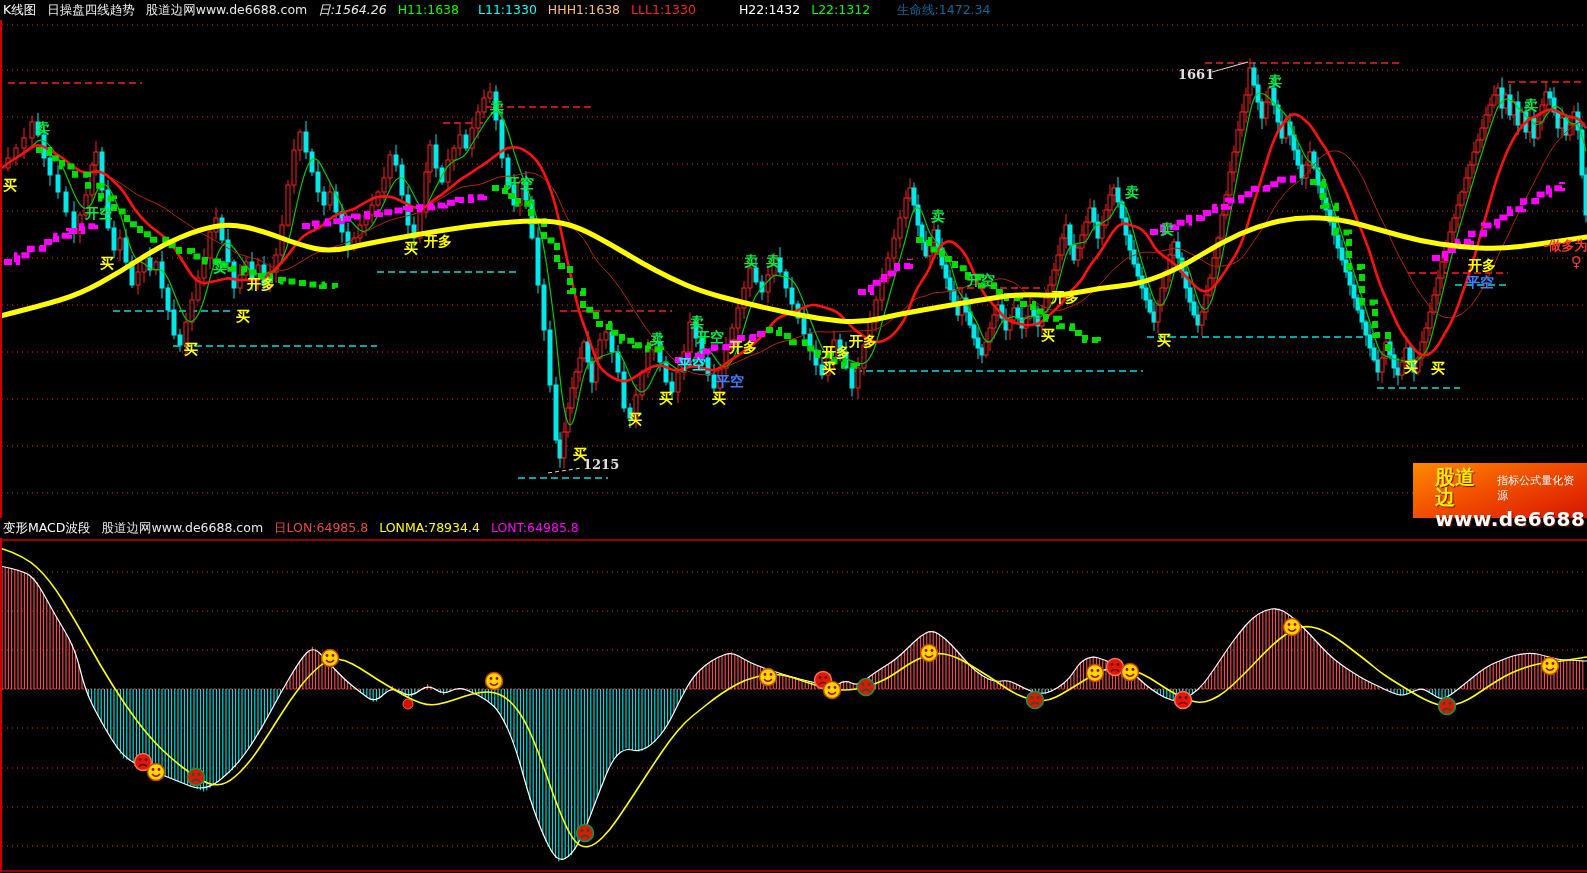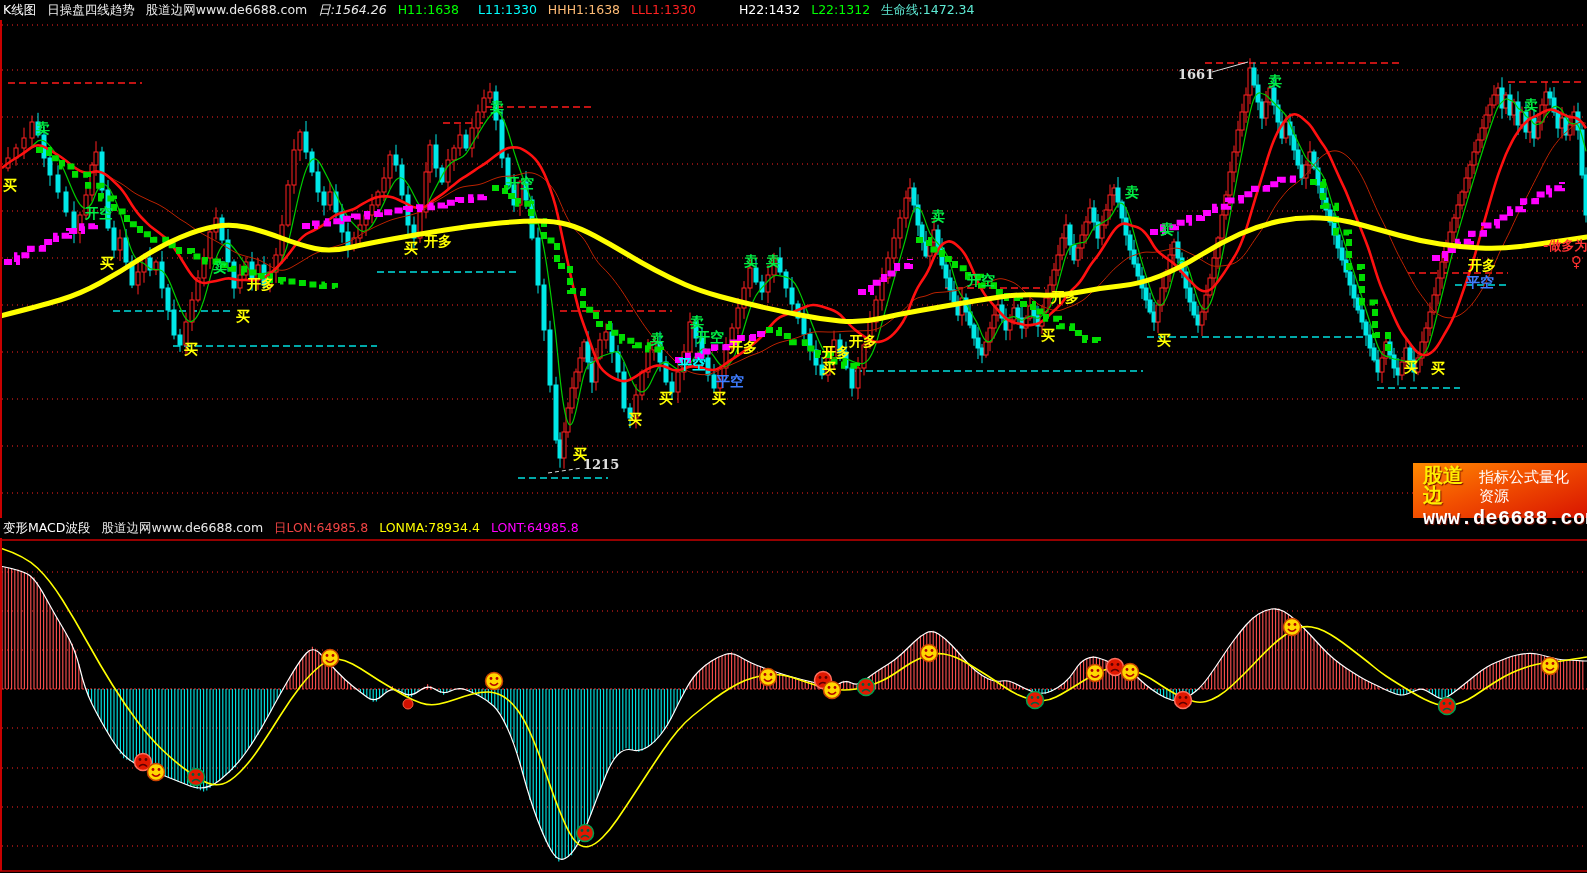--- a/index.html
+++ b/index.html
@@ -4,24 +4,24 @@
 <style>
   html,body{margin:0;padding:0;background:#000;}
   .screen{position:relative;width:1587px;height:873px;background:#000;overflow:hidden;
           font-family:"DejaVu Sans","Liberation Sans",sans-serif;}
   .hdr{position:absolute;left:0;width:100%;height:20px;background:#000;white-space:nowrap;
        font-size:12.5px;line-height:20px;padding-left:3px;z-index:5;}
   .hdr span{margin-right:7px;text-align:center;}
   #cv{position:absolute;left:0;top:0;z-index:1;}
   .logo{position:absolute;left:1413px;top:463px;width:174px;height:55px;z-index:6;
         background:linear-gradient(160deg,#ff8a00 0%,#f25000 45%,#d81400 100%);
-        padding:4px 6px 0 10px;box-sizing:border-box;cursor:pointer;font-family:Liberation Mono, monospace;}
+        padding:4px 6px 0 22px;box-sizing:border-box;cursor:pointer;}
   .logo .r1{display:flex;align-items:baseline;gap:5px;}
   .logo .brand{color:#ffee00;font-weight:bold;font-size:20px;line-height:20px;text-shadow:1px 1px 1px #7a1000;}
-  .logo .tag{color:#fff;font-size:15px;}
+  .logo .tag{color:#fff;font-size:11px;}
   .logo .url{color:#fff;font-weight:bold;font-size:20px;line-height:24px;letter-spacing:.5px;text-shadow:1px 1px 1px #7a1000;}
   .vborder{position:absolute;left:0;top:20px;width:2px;height:851px;background:#c80000;z-index:4;}
 </style>
 </head>
 <body>
 
 <div class="screen">
 
   <svg id="cv" width="1587" height="873">
       <defs>
@@ -1376,21 +1376,21 @@
     <span style="color: rgb(255, 255, 255);">K线图</span>
     <span style="color: rgb(240, 240, 240);">日操盘四线趋势</span>
     <span style="color: rgb(232, 232, 232);">股道边网www.de6688.com</span>
     <span style="color: rgb(232, 232, 232); font-style: italic;">日:1564.26</span>
     <span style="color: rgb(0, 255, 0);">H11:1638</span>
     <span style="color: rgb(0, 255, 255); margin-left: 8px;">L11:1330</span>
     <span style="color: #fdba74;">HHH1:1638</span>
     <span style="color: rgb(255, 34, 34);">LLL1:1330</span>
     <span style="color: rgb(255, 255, 255); margin-left: 32px;">H22:1432</span>
     <span style="color: rgb(0, 255, 0);">L22:1312</span>
-    <span style="color: #5eead4;">生命线:1472.34</span>
+    <span style="color: #0369a1; margin-left: 16px;">生命线:1472.34</span>
   </div>
 
   <div class="hdr" style="top:518px">
     <span style="color: rgb(255, 255, 255);">变形MACD波段</span>
     <span style="color: rgb(232, 232, 232);">股道边网www.de6688.com</span>
     <span style="color: #ef4444;">日LON:64985.8</span>
     <span style="color: rgb(255, 255, 0);">LONMA:78934.4</span>
     <span style="color: rgb(255, 0, 255);">LONT:64985.8</span>
   </div>
 

